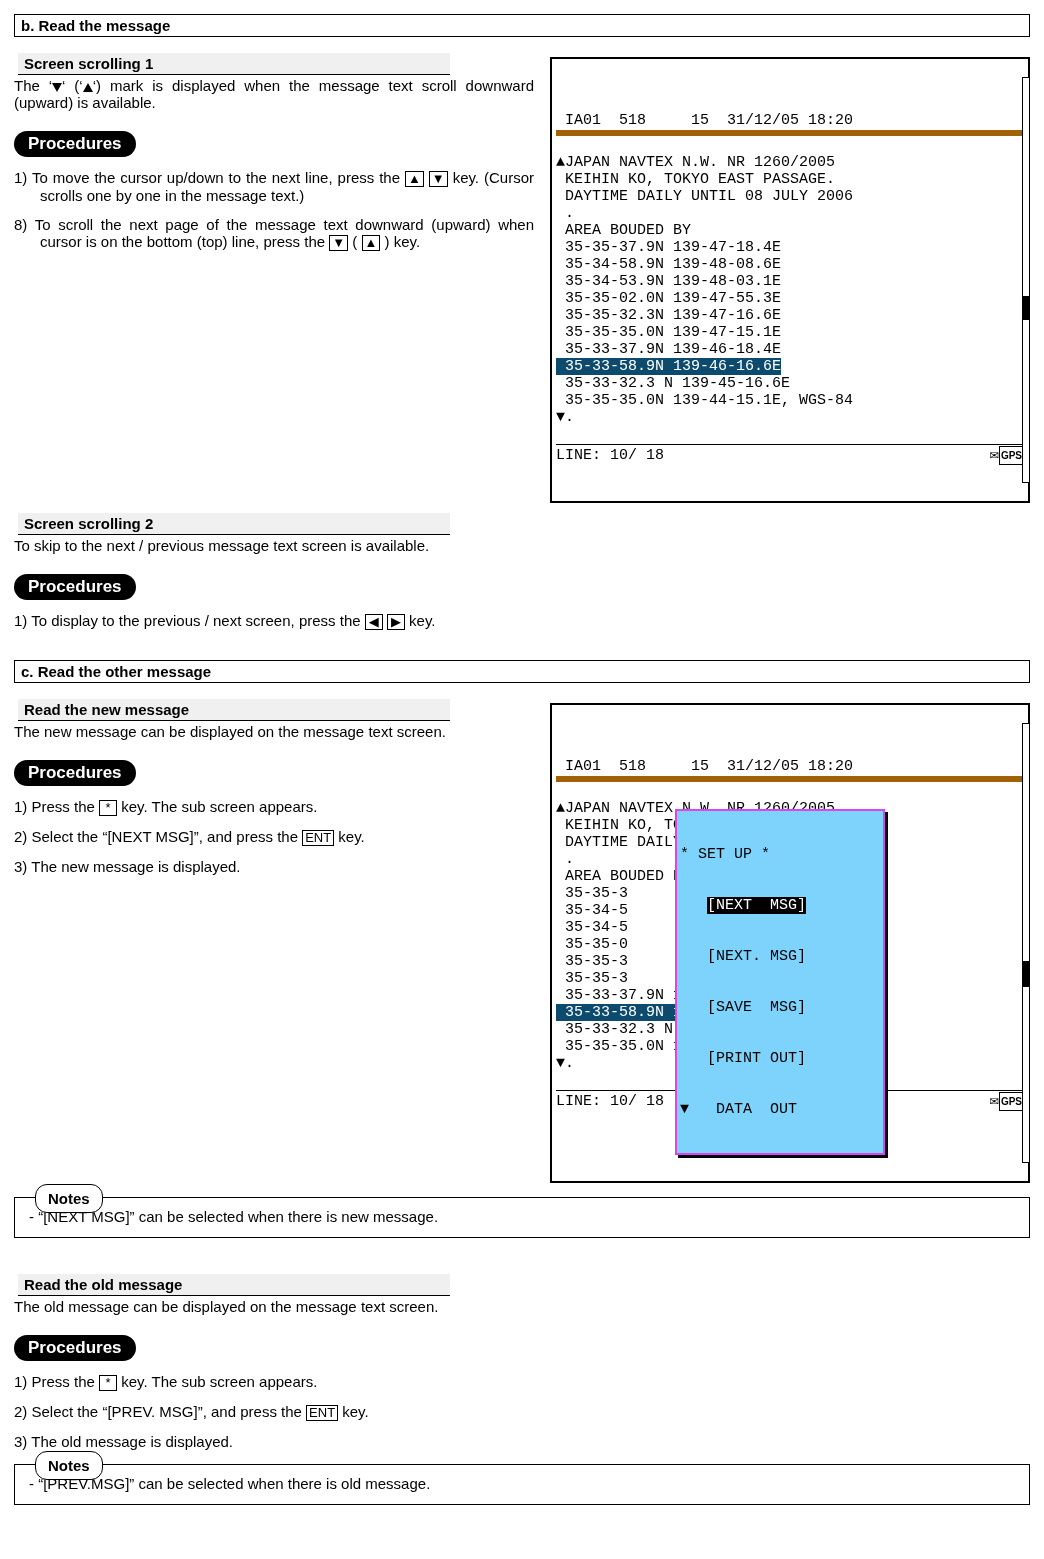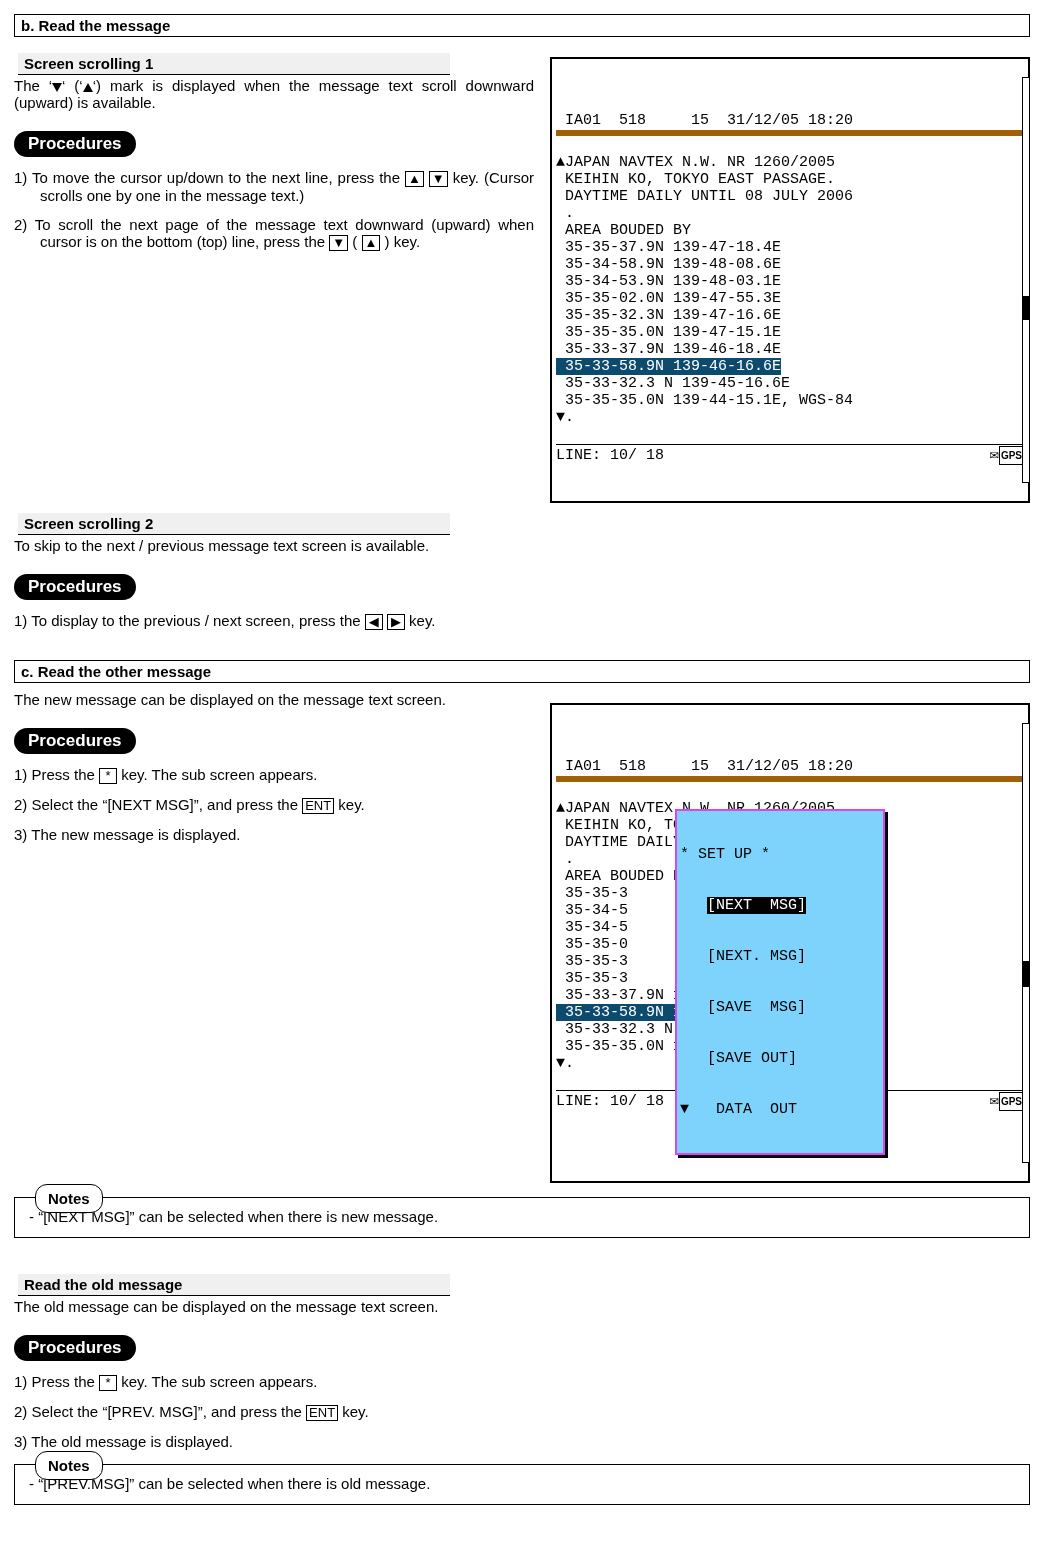--- a/index.html
+++ b/index.html
@@ -188,21 +188,21 @@
     <div class="pill">Procedures</div>
 
     <ol class="steps">
       <li>
         <span>1)  To move the cursor up/down to the next line, press the </span>
         <span class="key">▲</span>
         <span class="key">▼</span>
         <span> key. (Cursor scrolls one by one in the message text.)</span>
       </li>
       <li>
-        <span>2)  To scroll the next page of the message text downward (upward) when cursor is on the bottom (top) line, press the </span>
+        <span>8)  To scroll the next page of the message text downward (upward) when cursor is on the bottom (top) line, press the </span>
         <span class="key">▼</span>
         <span> (</span>
         <span class="key">▲</span>
         <span>) key.</span>
       </li>
     </ol>
   </div>
 
   <div class="right-col">
     <div class="lcd" style="margin-top:14px;">
@@ -246,20 +246,21 @@
   </li>
 </ol>
 
 <div style="height:16px;"></div>
 
 
 <div class="section-header">c. Read the other message</div>
 
 <div class="two-col">
   <div class="left-col">
+    <div class="sub-header">Read the new message</div>
     <div class="para">The new message can be displayed on the message text screen.</div>
 
     <div class="pill">Procedures</div>
 
     <ol class="steps">
       <li>
         <span>1)  Press the </span><span class="key">*</span><span> key. The sub screen appears.</span>
       </li>
       <li>
         <span>2)  Select the “[NEXT MSG]”, and press the </span><span class="key">ENT</span><span> key.</span>
@@ -291,21 +292,21 @@
       <span class="footer">
         <span>LINE: 10/ 18</span>
         <span><span>✉</span><span class="gps">GPS</span></span>
       </span>
 
       <div class="menu-box">
         <span class="mb-row">* SET UP *</span>
         <span class="mb-row">   <span class="sel">[NEXT  MSG]</span></span>
         <span class="mb-row">   <span>[NEXT. MSG]</span></span>
         <span class="mb-row">   <span>[SAVE  MSG]</span></span>
-        <span class="mb-row">   <span>[SAVE OUT]</span></span>
+        <span class="mb-row">   <span>[PRINT OUT]</span></span>
         <span class="mb-row">▼  <span> DATA  OUT</span></span>
       </div>
     </div>
   </div>
 </div>
 
 <div class="notes-box">
   <div class="notes-label">Notes</div>
   <div>- “[NEXT MSG]” can be selected when there is new message.</div>
 </div>

